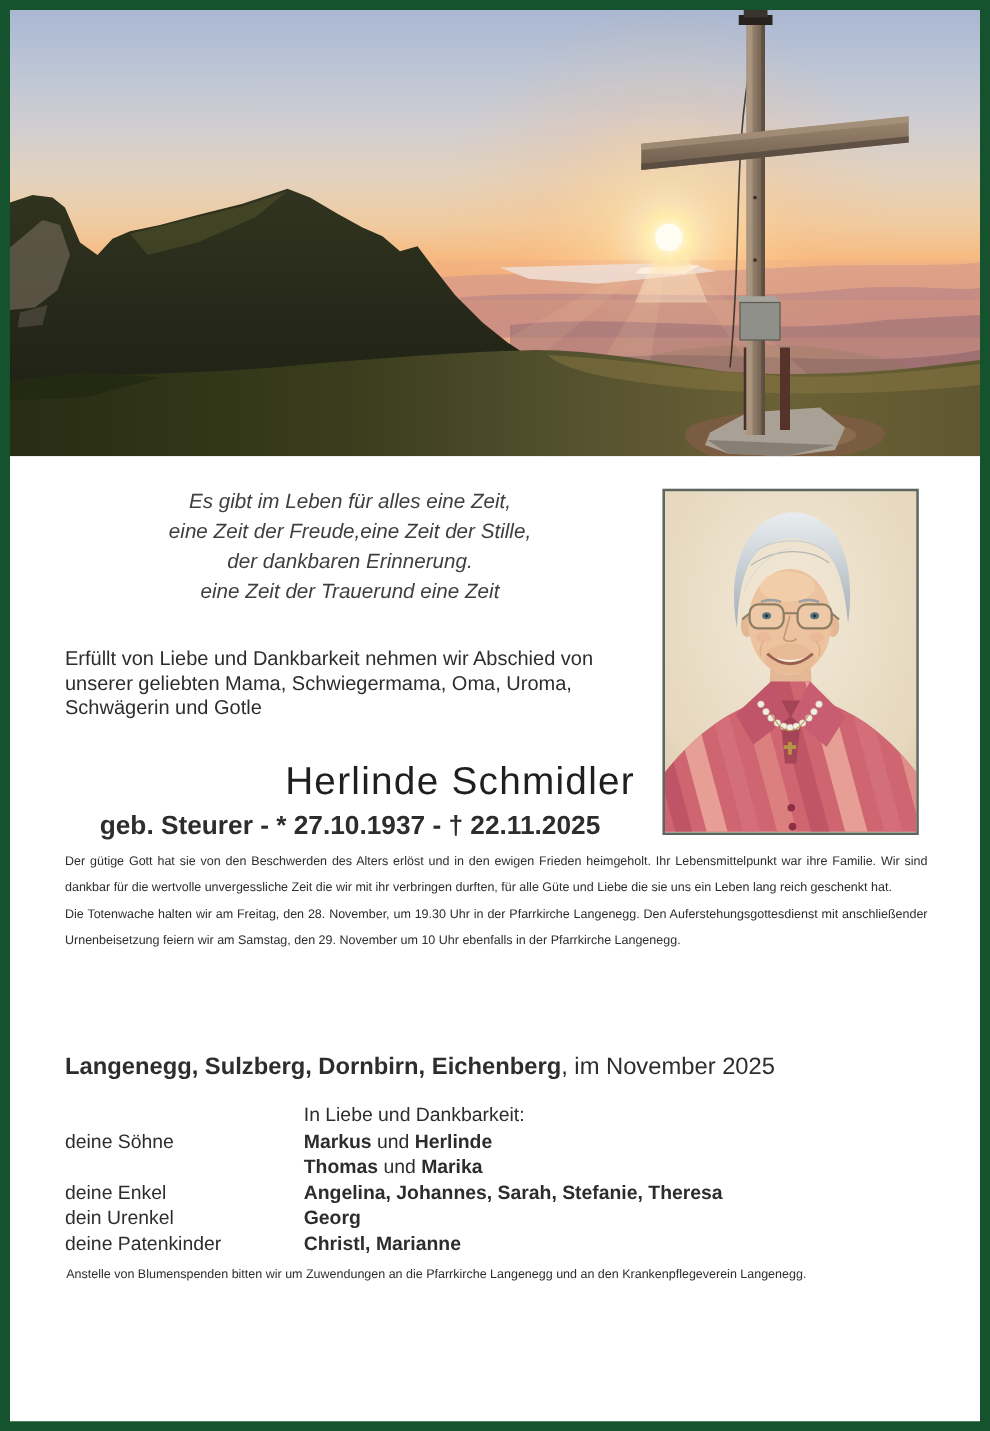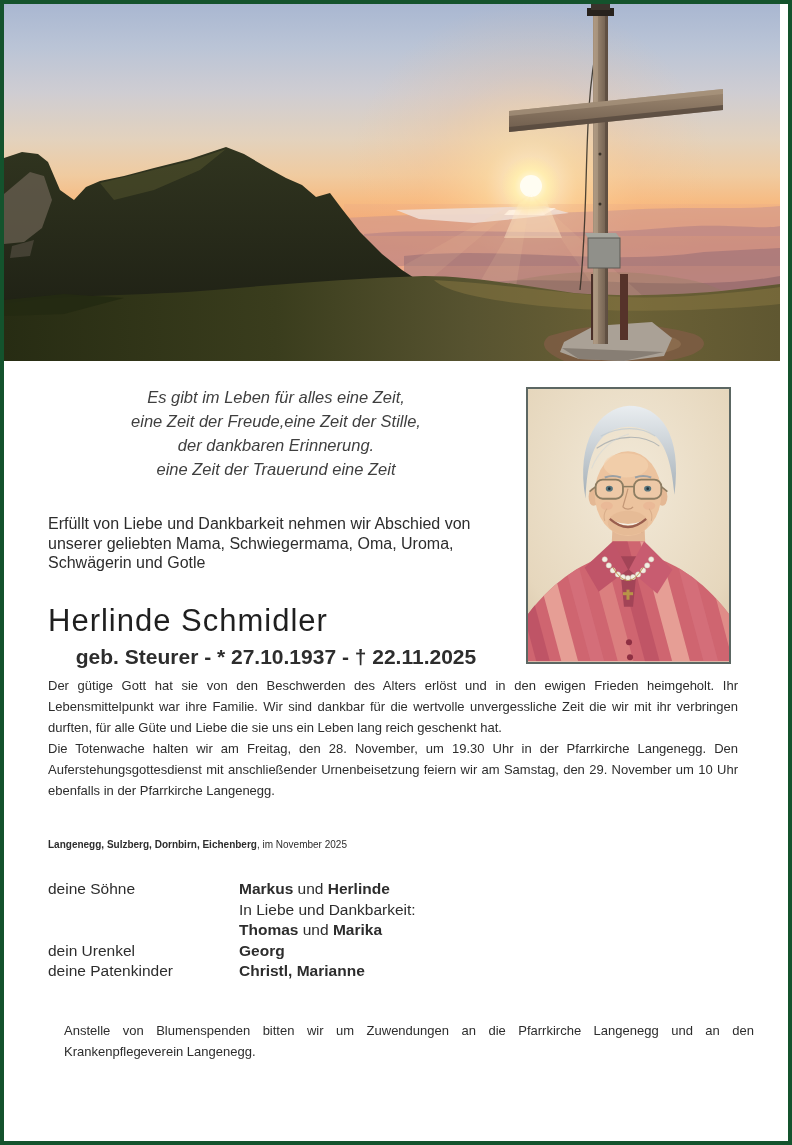--- a/index.html
+++ b/index.html
@@ -1,21 +1,21 @@
 <!DOCTYPE html>
 <html lang="de"><head>
 <meta charset="utf-8">
 <style>
   html,body{margin:0;padding:0;background:#888;}
   .page{
     position:relative;
     width:792px;height:1145px;
     box-sizing:border-box;
     background:#ffffff;
-    border:4px solid #14532d;
+    border:8px solid #14532d;
     font-family:"Liberation Sans","DejaVu Sans",sans-serif;
     color:#2d2d2d;
     overflow:hidden;
   }
   .abs{position:absolute;}
   .photo-header{left:0;top:0;width:776px;height:357px;}
   .photo-header svg{display:block;}
   .poem{
     left:44px;top:381px;width:456px;
     text-align:center;font-style:italic;
@@ -24,47 +24,47 @@
   .portrait{
     left:522px;top:383px;width:201px;height:273px;
     border:2px solid #5c6763;background:#e8dcc4;
   }
   .intro{
     left:44px;top:510px;width:452px;
     font-size:16px;line-height:19.5px;margin:0;
   }
   .name{
     left:44px;top:599px;width:456px;
-    text-align:left;font-size:31px;font-weight:400;
+    text-align:right;font-size:31px;font-weight:400;
     letter-spacing:1px;color:#1f1f1f;margin:0;line-height:36px;
   }
   .dates{
     left:44px;top:641px;width:456px;
     text-align:center;font-size:21px;font-weight:700;margin:0;
   }
   .bodyblock{
     left:44px;top:671px;width:690px;
-    font-size:13px;line-height:21px;
+    font-size:10px;line-height:21px;
   }
   .bodyblock p{margin:0;text-align:justify;}
   .cities{
     left:44px;top:835px;width:690px;
-    font-size:10px;margin:0;
+    font-size:19px;margin:0;
   }
   .cities .b{font-weight:700;}
   .family{
     left:44px;top:875px;width:690px;
     font-size:15.5px;line-height:20.5px;
   }
   .fam-row{display:flex;}
   .fam-label{flex:0 0 191px;}
   .fam-value .b{font-weight:700;}
   .donation{
     left:44px;top:1000px;width:690px;
-    font-size:13px;line-height:21px;text-align:justify;margin:16px;
+    font-size:10px;line-height:21px;text-align:justify;margin:1px;
   }
 </style>
 </head>
 <body>
 
 <div class="page">
 
   <div class="abs photo-header">
     <svg width="776" height="357" viewBox="0 0 776 357">
       <defs>
@@ -300,30 +300,34 @@
 
   <div class="abs bodyblock">
     <p>Der gütige Gott hat sie von den Beschwerden des Alters erlöst und in den ewigen Frieden heimgeholt. Ihr Lebensmittelpunkt war ihre Familie. Wir sind dankbar für die wertvolle unvergessliche Zeit die wir mit ihr verbringen durften, für alle Güte und Liebe die sie uns ein Leben lang reich geschenkt hat.</p>
     <p>Die Totenwache halten wir am Freitag, den 28. November, um 19.30 Uhr in der Pfarrkirche Langenegg. Den Auferstehungsgottesdienst mit anschließender Urnenbeisetzung feiern wir am Samstag, den 29. November um 10 Uhr ebenfalls in der Pfarrkirche Langenegg.</p>
   </div>
 
   <p class="abs cities"><span class="b">Langenegg, Sulzberg, Dornbirn, Eichenberg</span><span>, im November 2025</span></p>
 
   <div class="abs family">
       <div class="fam-row">
+        <span class="fam-label"></span>
+        <span class="fam-value"><span>In Liebe und Dankbarkeit:</span></span>
+      </div>
+      <div class="fam-row">
         <span class="fam-label">deine Söhne</span>
         <span class="fam-value"><span class="b">Markus</span><span> und </span><span class="b">Herlinde</span></span>
       </div>
       <div class="fam-row">
         <span class="fam-label"></span>
-        <span class="fam-value"><span>In Liebe und Dankbarkeit:</span></span>
-      </div>
-      <div class="fam-row">
-        <span class="fam-label"></span>
         <span class="fam-value"><span class="b">Thomas</span><span> und </span><span class="b">Marika</span></span>
+      </div>
+      <div class="fam-row">
+        <span class="fam-label">deine Enkel</span>
+        <span class="fam-value"><span class="b">Angelina, Johannes, Sarah, Stefanie, Theresa</span></span>
       </div>
       <div class="fam-row">
         <span class="fam-label">dein Urenkel</span>
         <span class="fam-value"><span class="b">Georg</span></span>
       </div>
       <div class="fam-row">
         <span class="fam-label">deine Patenkinder</span>
         <span class="fam-value"><span class="b">Christl, Marianne</span></span>
       </div>
     </div>

